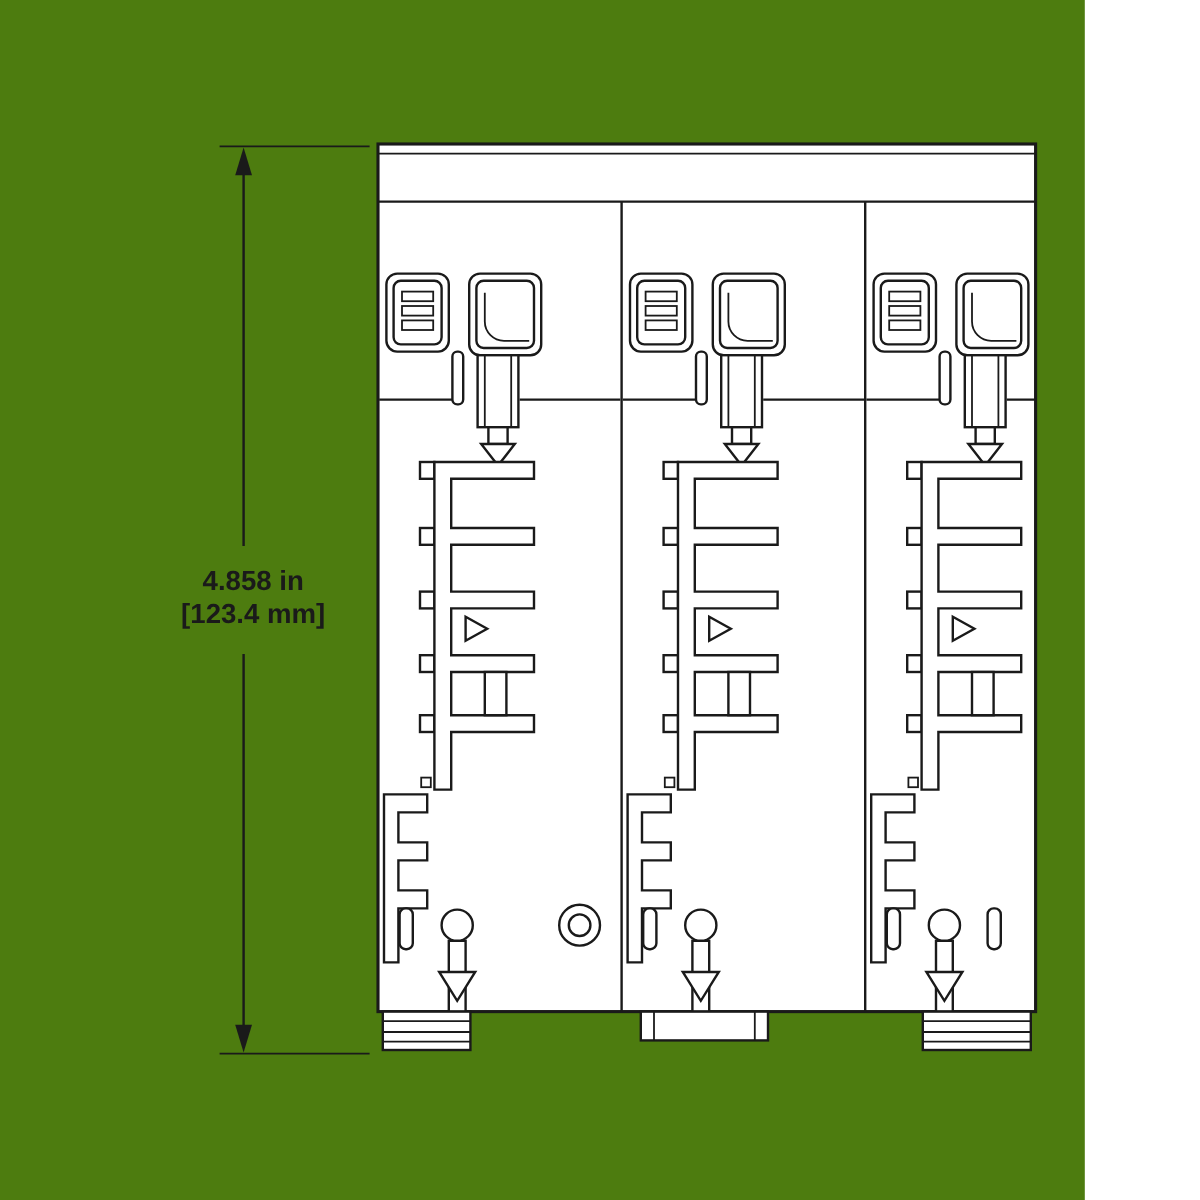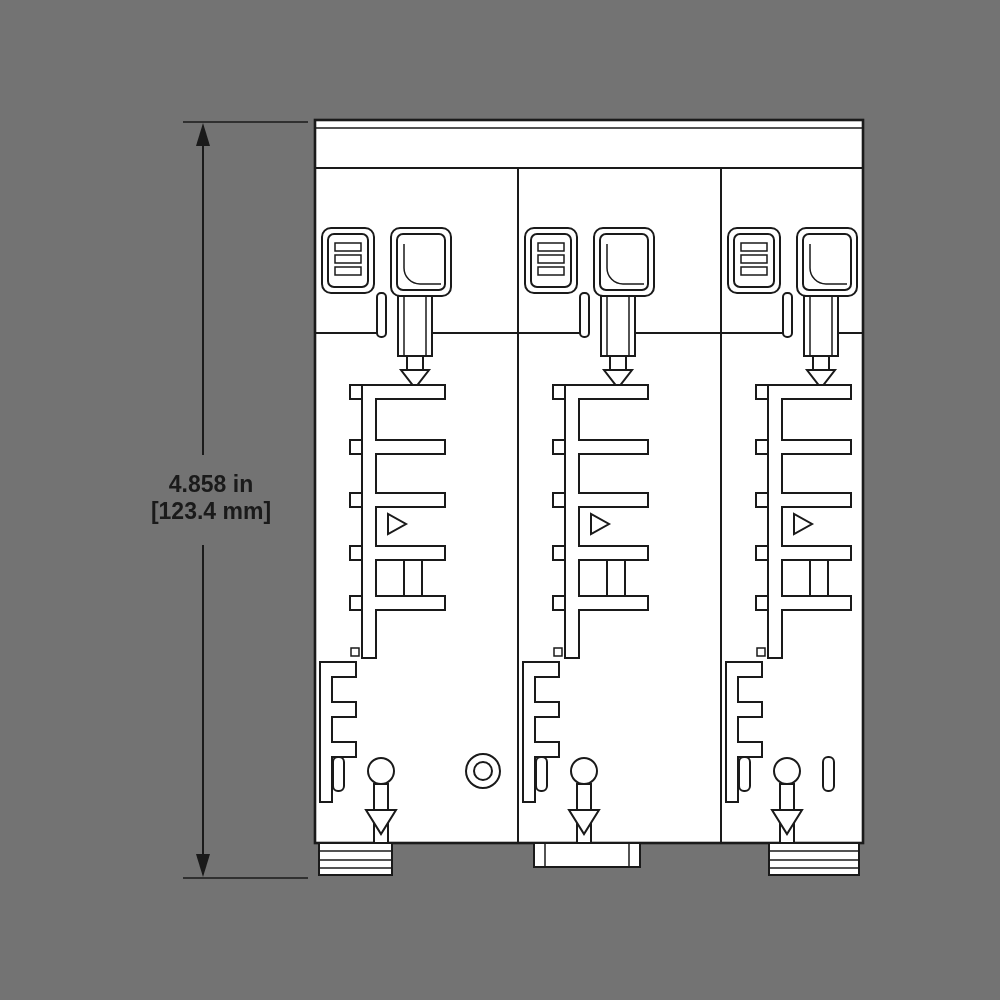--- a/index.html
+++ b/index.html
@@ -5,23 +5,23 @@
   html, body {
     margin: 0;
     padding: 0;
     width: 1000px;
     height: 1000px;
     background: #ffffff;
     font-family: "Liberation Sans", sans-serif;
   }
   .canvas {
     position: relative;
-    width: 1000px;
+    width: 904px;
     height: 1000px;
-    background: #737373;
+    background: #4d7c0f;
     overflow: hidden;
   }
   svg { display: block; }
 
   
   .ln   { stroke: #1a1a1a; stroke-width: 2;   fill: none; stroke-linecap: butt; }
   .ln-thin  { stroke: #1a1a1a; stroke-width: 1.5; fill: none; }
   .shape    { stroke: #1a1a1a; stroke-width: 2;   fill: #ffffff; }
   .shape-thick { stroke: #1a1a1a; stroke-width: 2.6; fill: #ffffff; }
   .fillblk  { fill: #1a1a1a; stroke: none; }

